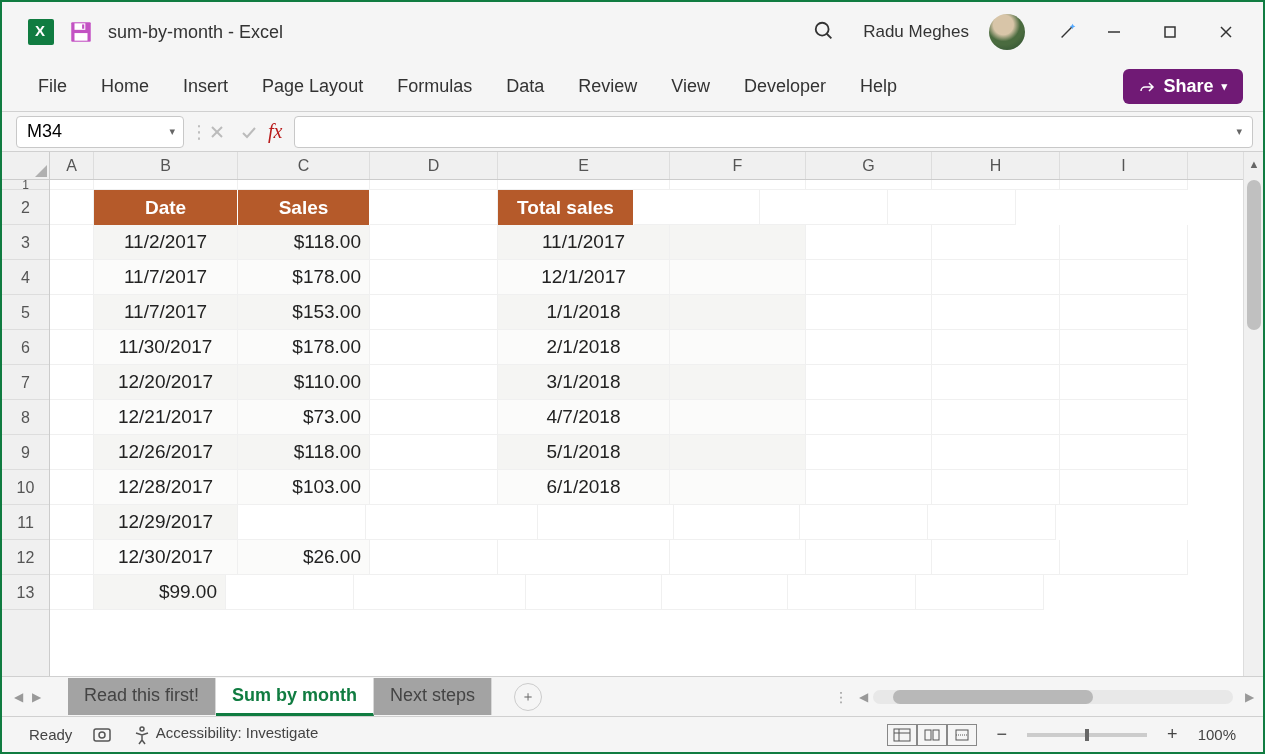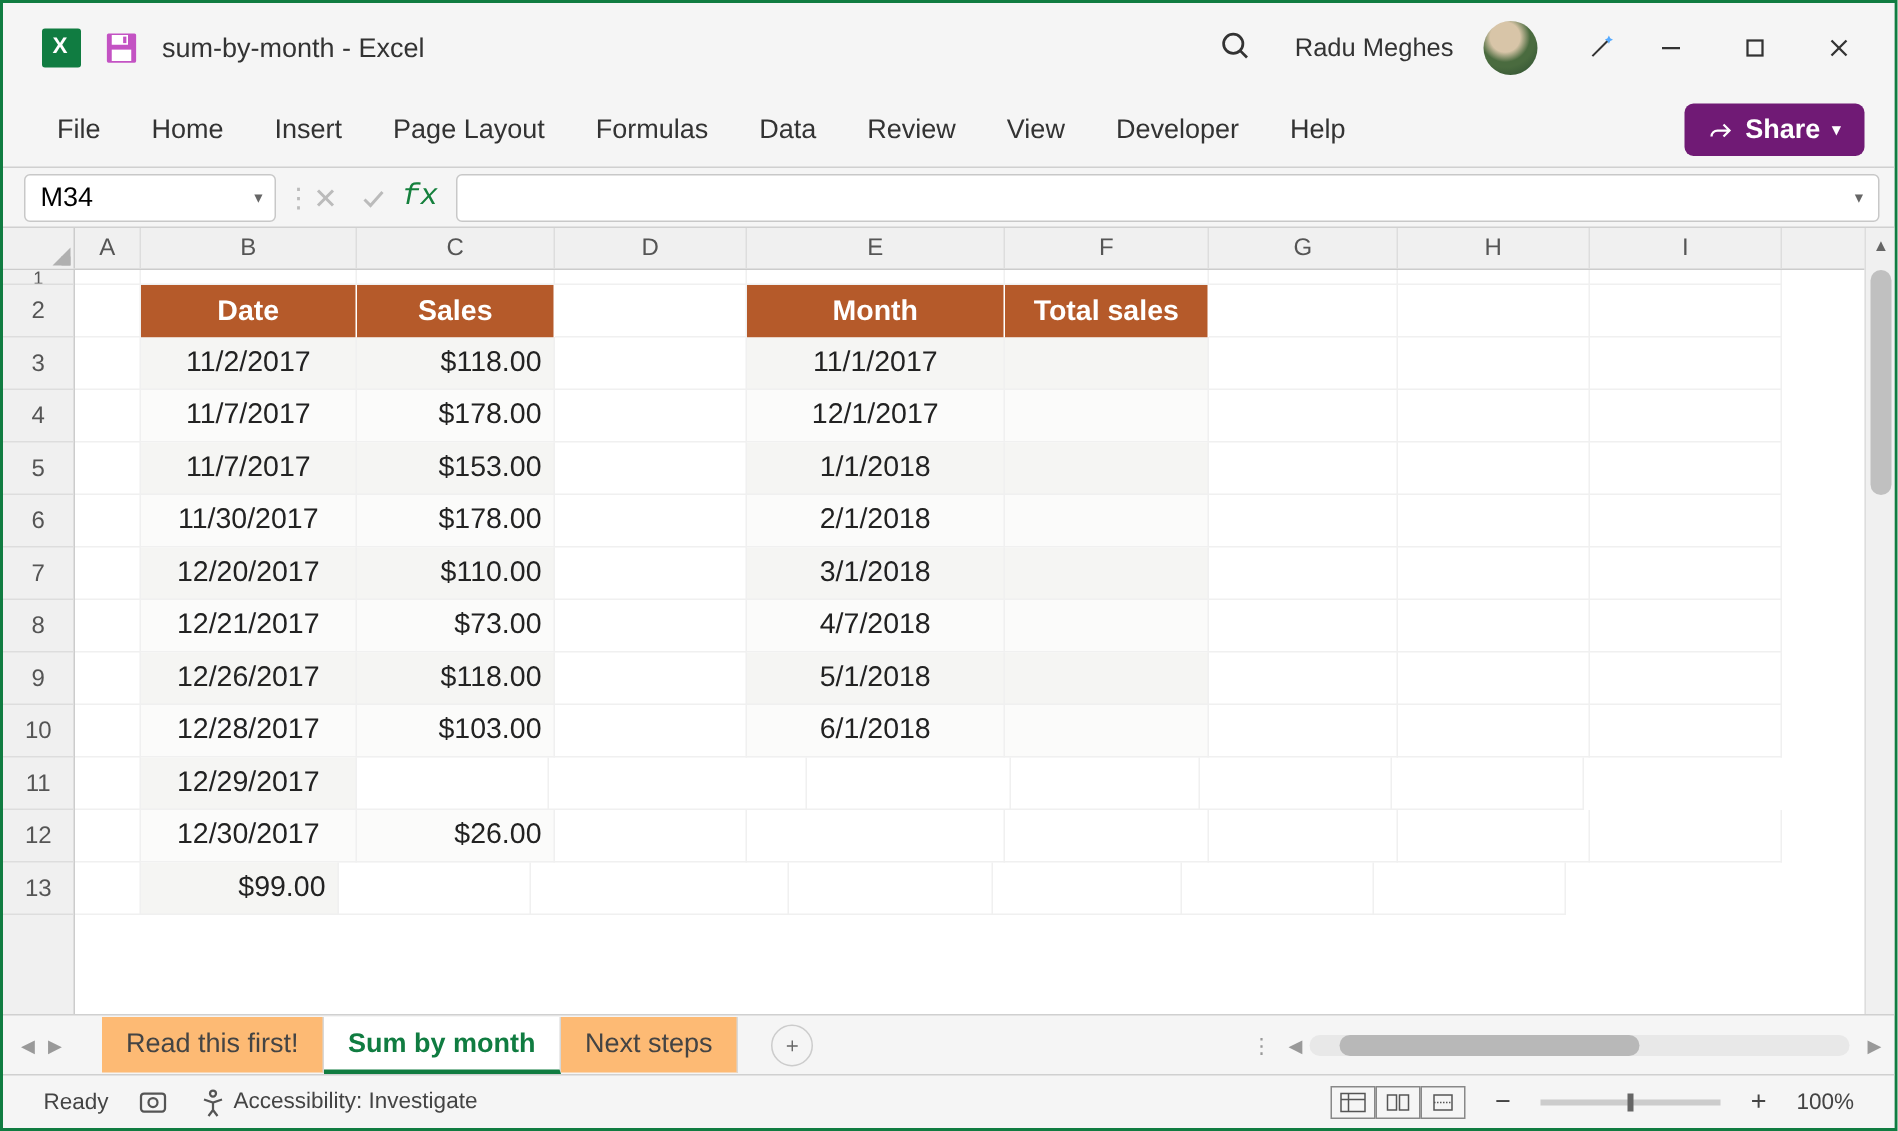--- a/index.html
+++ b/index.html
@@ -76,21 +76,21 @@
   border-radius:4px;
   display:flex;
   align-items:center;
   padding: 0 8px 0 10px;
   font-size:18px;
   justify-content:space-between;
 }
 .namebox .chev { font-size:11px; color:#666;}
 .fb-sep { width:8px; color:#bbb; font-size:18px; text-align:center;}
 .fb-btn { width:26px; height:26px; display:flex; align-items:center; justify-content:center; color:#999;}
-.fx-label { font-style:italic; font-family:Liberation Mono, monospace; font-size:20px; color:#15803d; margin-right:6px;}
+.fx-label { font-style:italic; font-family:Liberation Serif, serif; font-size:20px; color:#b91c1c; margin-right:6px;}
 .formula-input {
   flex:1;
   height:32px;
   background:white;
   border:1px solid #c8c8c8;
   border-radius:4px;
   display:flex;
   align-items:center;
   justify-content:flex-end;
   padding:0 10px;
@@ -167,21 +167,21 @@
   border-top:1px solid #d0d0d0;
   padding:0 10px 0 6px;
   gap:4px;
 }
 .nav-tri { width:14px; color:#999; font-size:12px; padding:0 6px;}
 .sheet-tab {
   padding: 7px 16px;
   font-size:18px;
   color:#444;
   border-right:1px solid #d8d8d8;
-  background:#fdba74;
+  background:#a3a3a3;
 }
 .sheet-tab.active {
   background:white;
   color:#107c41;
   font-weight:600;
   border-bottom:3px solid #107c41;
   margin-bottom:-1px;
 }
 .add-sheet { width:28px; height:28px; border:1px solid #ccc; border-radius:50%; display:flex; align-items:center; justify-content:center; margin-left:18px; color:#666;}
 .sheet-spacer{flex:1;}
@@ -341,21 +341,20 @@
           <div class="cell" style="width: 136px;"></div>
           <div class="cell" style="width: 126px;"></div>
           <div class="cell" style="width: 128px;"></div>
           <div class="cell" style="width: 128px;"></div>
         </div>
         <div class="cell-row">
           <div class="cell" style="width: 44px;"></div>
           <div class="cell hdr" style="width: 144px;">Date</div>
           <div class="cell hdr" style="width: 132px;">Sales</div>
           <div class="cell" style="width: 128px;"></div>
-          <div class="cell hdr" style="width: 172px;">Month</div>
           <div class="cell hdr" style="width: 136px;">Total sales</div>
           <div class="cell" style="width: 126px;"></div>
           <div class="cell" style="width: 128px;"></div>
           <div class="cell" style="width: 128px;"></div>
         </div>
         <div class="cell-row">
           <div class="cell" style="width: 44px;"></div>
           <div class="cell dat" style="width: 144px;">11/2/2017</div>
           <div class="cell sal" style="width: 132px;">$118.00</div>
           <div class="cell" style="width: 128px;"></div>

